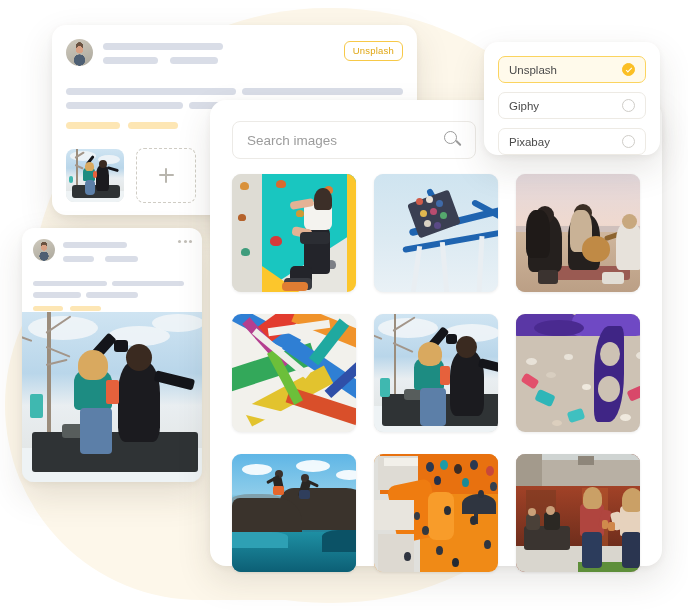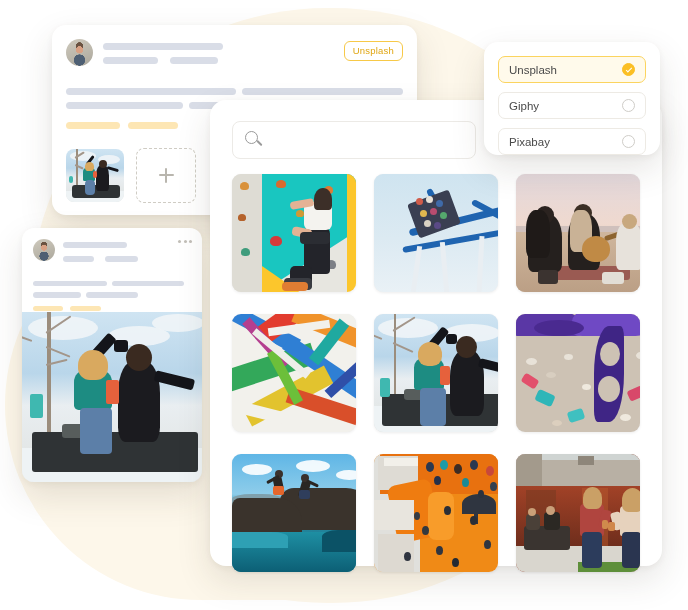--- a/index.html
+++ b/index.html
@@ -347,20 +347,21 @@
         <div class="cup" style="left:84px;top:68px;width:13px;height:24px"></div>
         <div class="cup2" style="left:8px;top:82px;width:13px;height:24px"></div>
         <div style="left:92px;top:28px;width:14px;height:12px;background:#14151a;border-radius:3px"></div>
       </div>
     </div>
   </div>
 
   <div class="card" id="panel">
 
     <div class="search">
+      <input type="text" placeholder="Search images" style="">
       <span class="mag"></span>
     </div>
 
     <div class="grid">
 
       <div class="cell">
         <div class="ph ph-climb">
           <div class="slabL" style="left:0;top:0;width:30px;height:118px"></div>
           <div class="teal" style="left:30px;top:0;width:110px;height:118px;
                clip-path:polygon(0 0,100% 0,100% 40%,0 100%)"></div>

